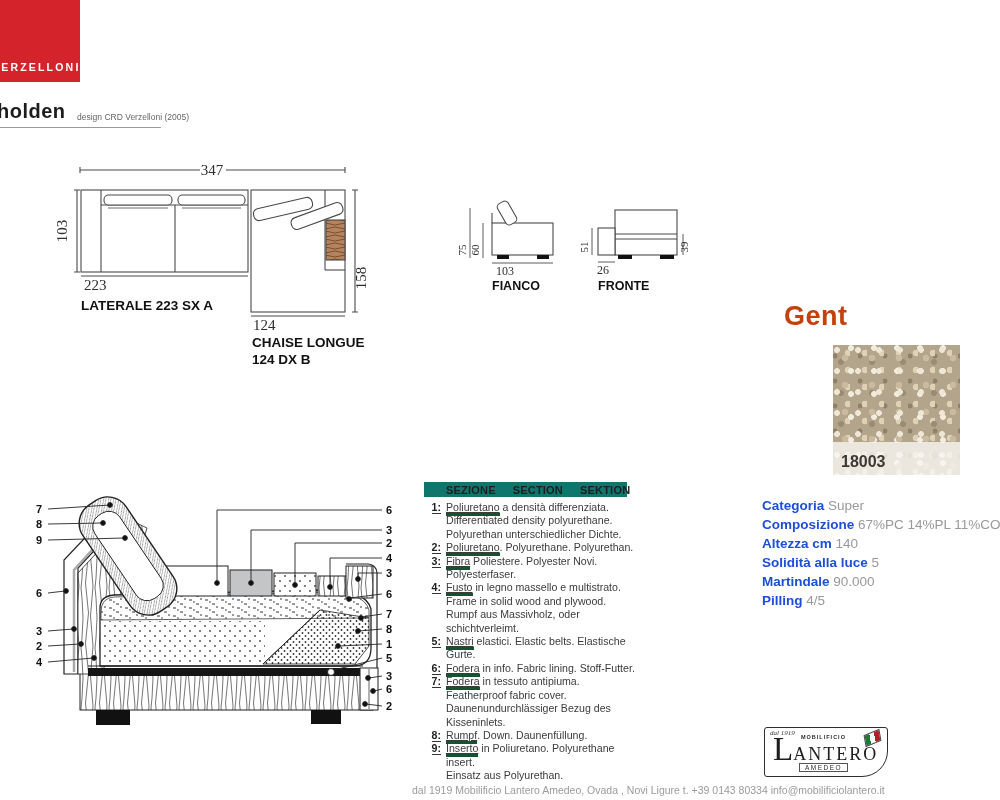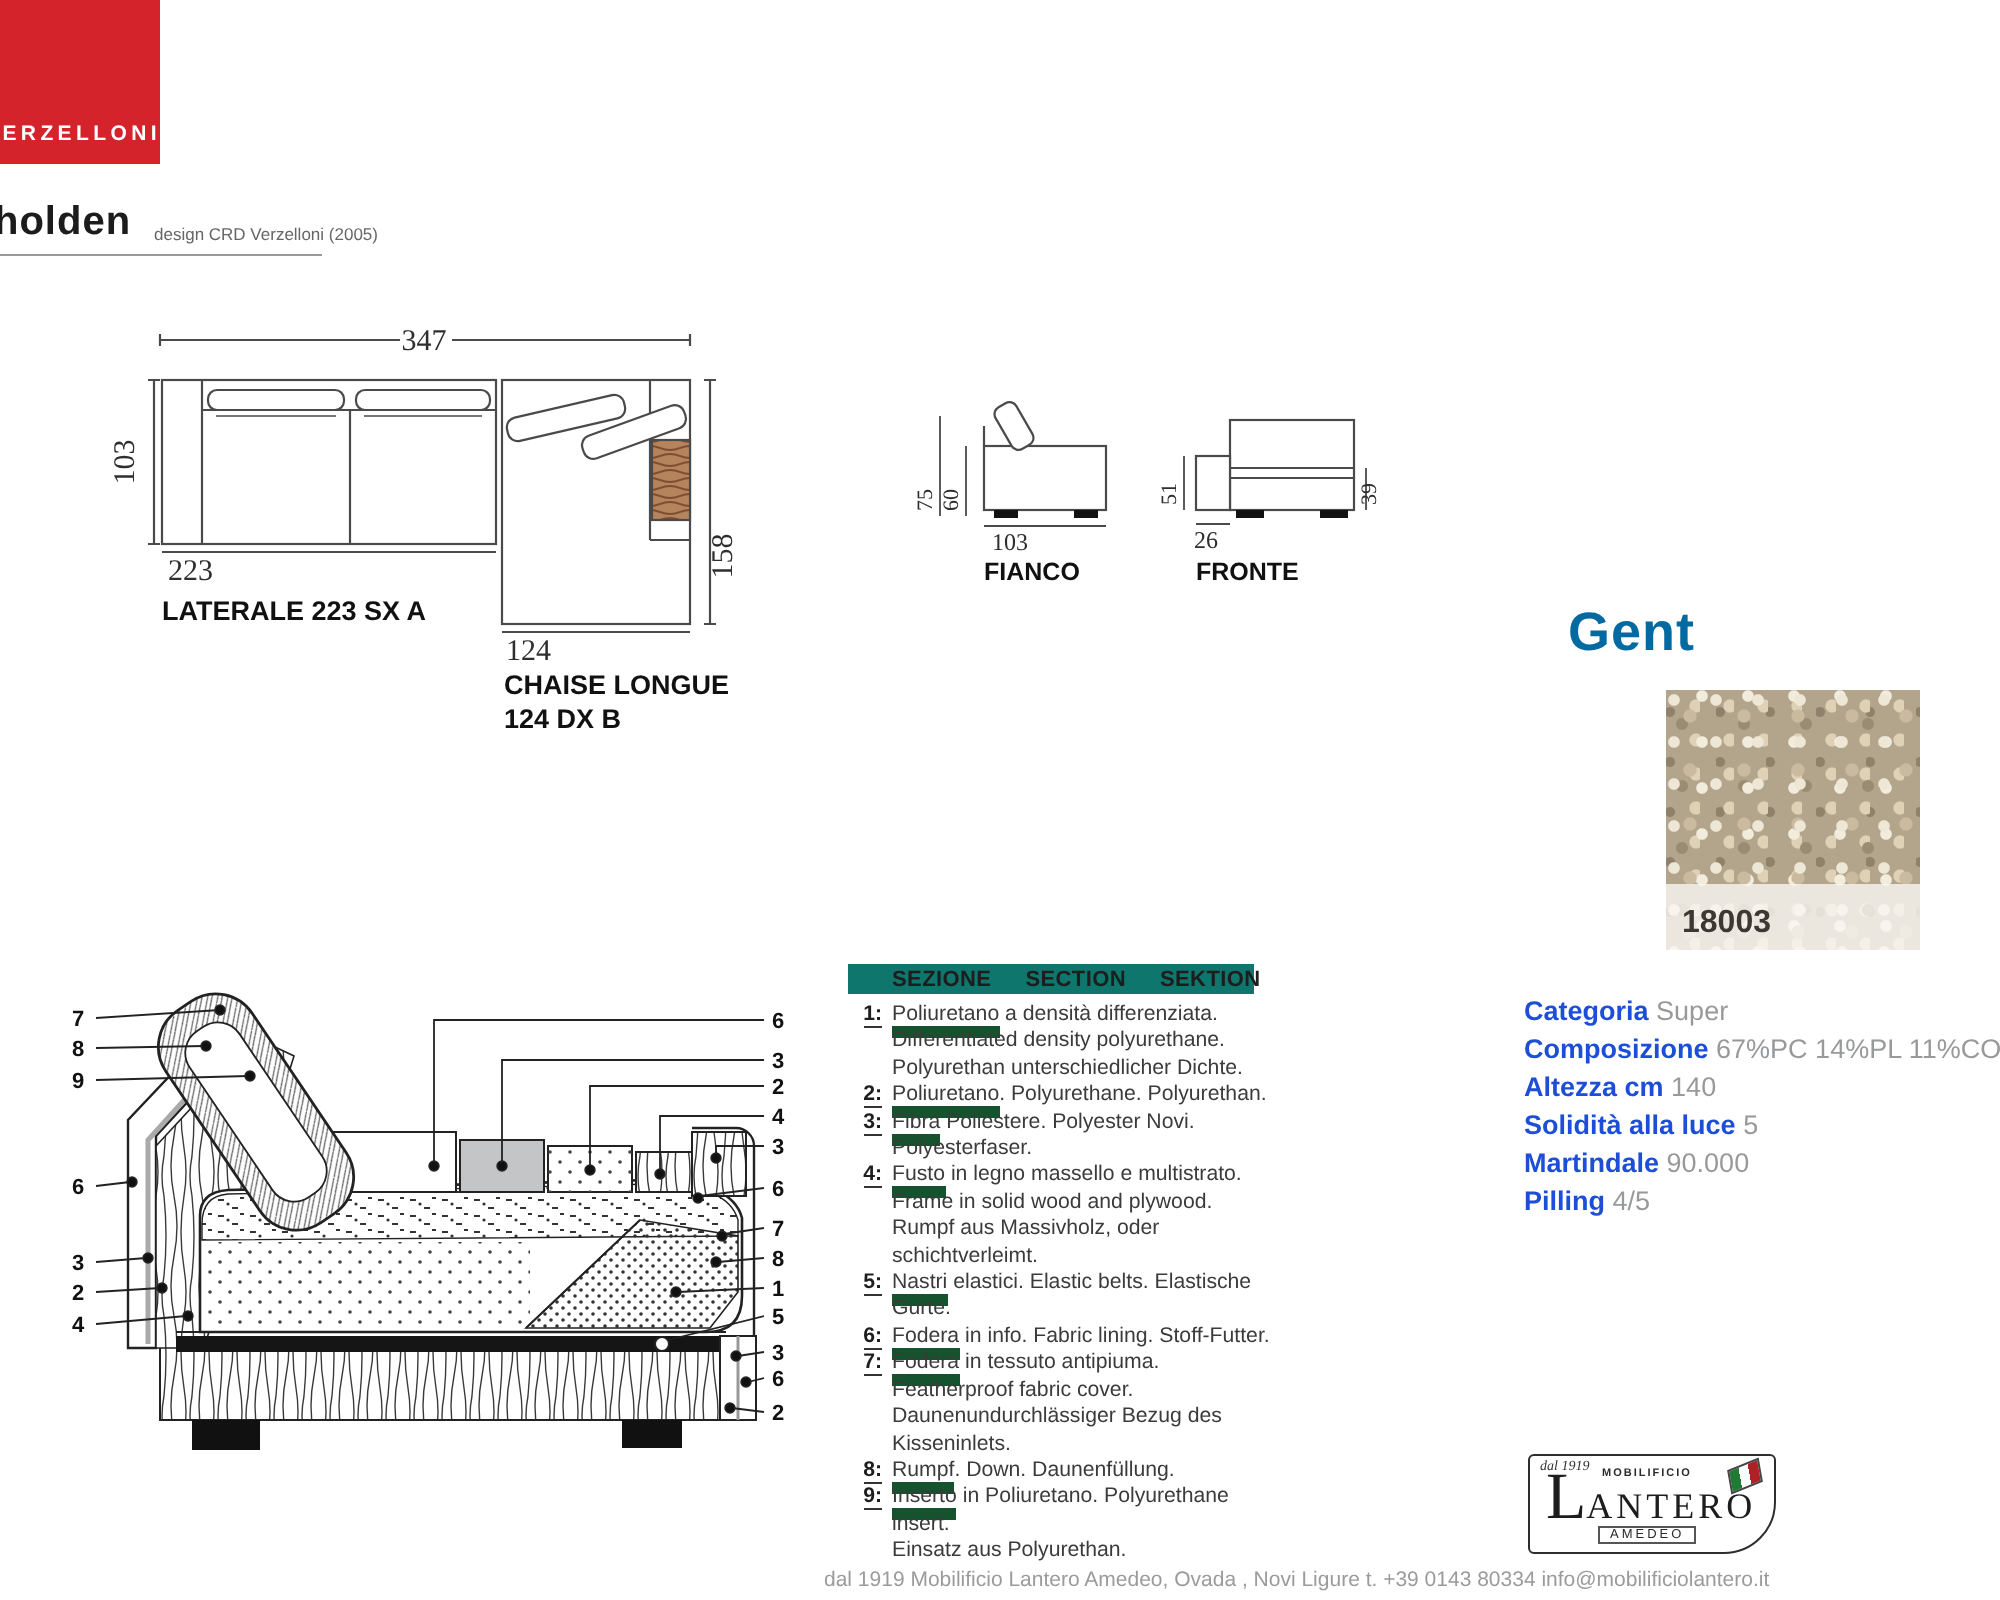--- a/index.html
+++ b/index.html
@@ -10,21 +10,21 @@
   .brandbox span{position:absolute;left:8px;bottom:9px;color:#fff;font-size:10.5px;font-weight:bold;
         letter-spacing:2.2px;white-space:nowrap;}
   .model{position:absolute;left:-3px;top:100px;font-size:20px;font-weight:bold;color:#1c1c1c;letter-spacing:.5px;}
   .credit{position:absolute;left:65px;top:112px;font-size:8.5px;color:#666;margin-left:12px;}
   .hrule{position:absolute;left:0;top:127px;width:161px;height:1px;background:#9a9a9a;}
   
   svg text{font-family:"Liberation Serif",serif;fill:#2e2e2e;}
   svg text.lbl{font-family:"Liberation Sans",sans-serif;font-weight:bold;fill:#111;}
   svg text.co{font-family:"Liberation Sans",sans-serif;font-weight:bold;font-size:11px;fill:#111;}
   
-  .gent-title{position:absolute;left:784px;top:301px;font-size:27px;font-weight:bold;color:#0369a1;letter-spacing:.5px;}
+  .gent-title{position:absolute;left:784px;top:301px;font-size:27px;font-weight:bold;color:#c2410c;letter-spacing:.5px;}
   .swatch{position:absolute;left:833px;top:345px;width:127px;height:130px;
      background:
        radial-gradient(circle at 4px 5px, #efe7d6 2.6px, rgba(0,0,0,0) 3.2px),
        radial-gradient(circle at 12px 13px, #c9baA0 3px, rgba(0,0,0,0) 3.6px),
        radial-gradient(circle at 18px 3px, #f2ecdd 2.6px, rgba(0,0,0,0) 3.2px),
        radial-gradient(circle at 8px 17px, #9a8c72 2.7px, rgba(0,0,0,0) 3.3px),
        radial-gradient(circle at 15px 8px, #ded1b6 3px, rgba(0,0,0,0) 3.6px),
        radial-gradient(circle at 2px 11px, #8f816a 2.2px, rgba(0,0,0,0) 2.8px),
        #b3a48c;
      background-size:21px 21px,27px 27px,23px 23px,31px 31px,17px 17px,25px 25px,auto;}
@@ -37,21 +37,21 @@
   .specs .val{color:#97999b;}
   
   .leg-head{position:absolute;left:424px;top:482px;width:203px;height:15px;background:#0f766e;
      display:flex;align-items:center;gap:17px;padding-left:22px;box-sizing:border-box;}
   .leg-head span{font-size:11px;font-weight:bold;color:#1d1d1d;letter-spacing:.2px;}
   .legend{position:absolute;left:424px;top:501px;width:215px;font-size:10.6px;line-height:13.4px;color:#3b3b3b;}
   .leg-item{display:flex;}
   .leg-num{width:17px;min-width:17px;text-align:right;font-weight:bold;color:#1e1e1e;}
   .leg-num i{font-style:normal;border-bottom:1px solid #333;}
   .leg-body{padding-left:5px;}
-  .leg-body .u{border-bottom:6px solid #14532d;}
+  .leg-body .u{border-bottom:3px solid #14532d;text-decoration:underline;}
   
   .lantero{position:absolute;left:728px;top:727px;width:124px;height:50px;border:1.5px solid #2e2e2e;
      border-radius:3px 3px 26px 3px;background:#fff;box-sizing:border-box;margin-left:36px;}
   .lantero .dal{position:absolute;left:5px;top:1px;font-family:"Liberation Serif",serif;
      font-style:italic;font-size:7px;color:#333;}
   .lantero .mob{position:absolute;left:36px;top:6px;font-size:5.5px;letter-spacing:1px;font-weight:bold;color:#2b2b2b;}
   .lantero .name{position:absolute;left:8px;top:6px;font-family:"Liberation Serif",serif;color:#1d1d1d;white-space:nowrap;}
   .lantero .name .big{font-size:33px;line-height:30px;}
   .lantero .name .rest{font-size:18px;letter-spacing:2px;}
   .lantero .ame{position:absolute;left:34px;bottom:4px;font-size:6.5px;letter-spacing:1.5px;color:#2b2b2b;

